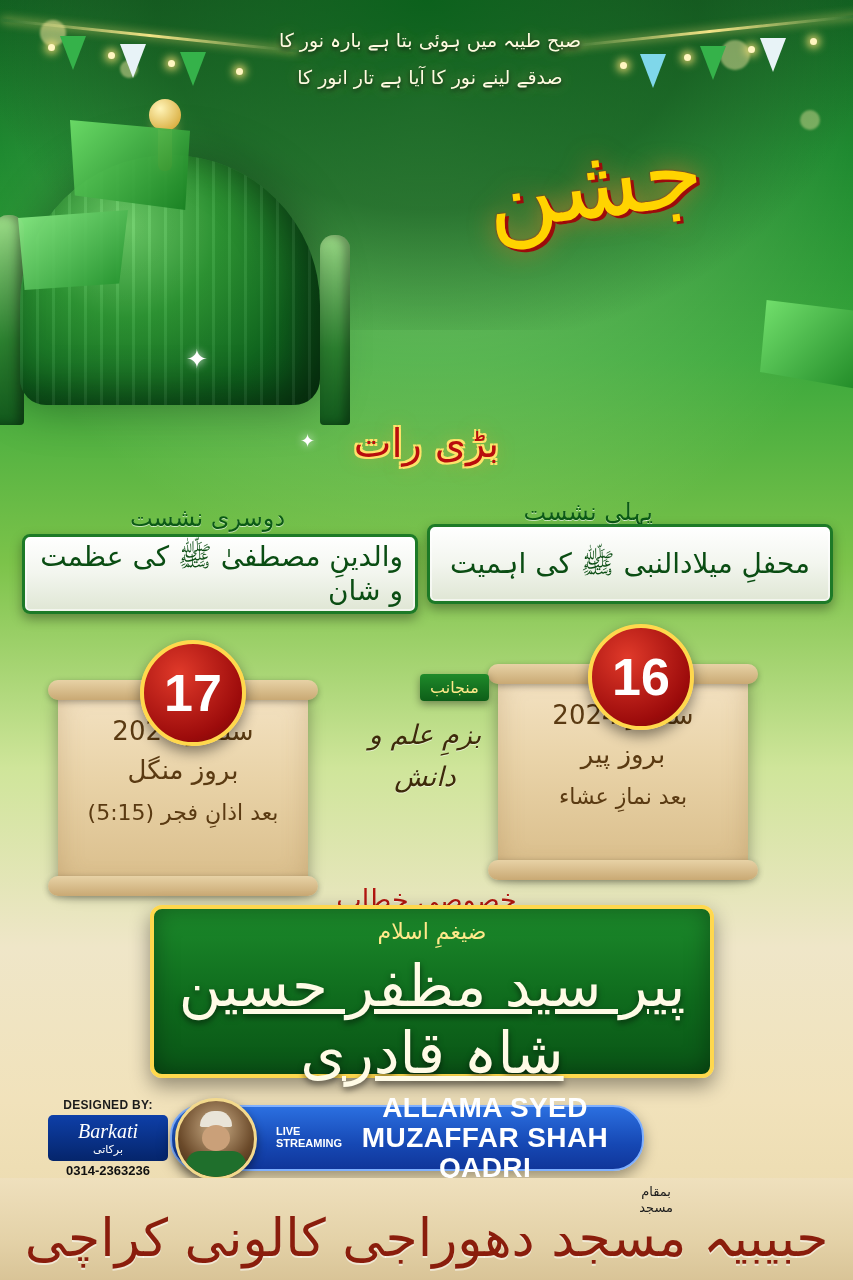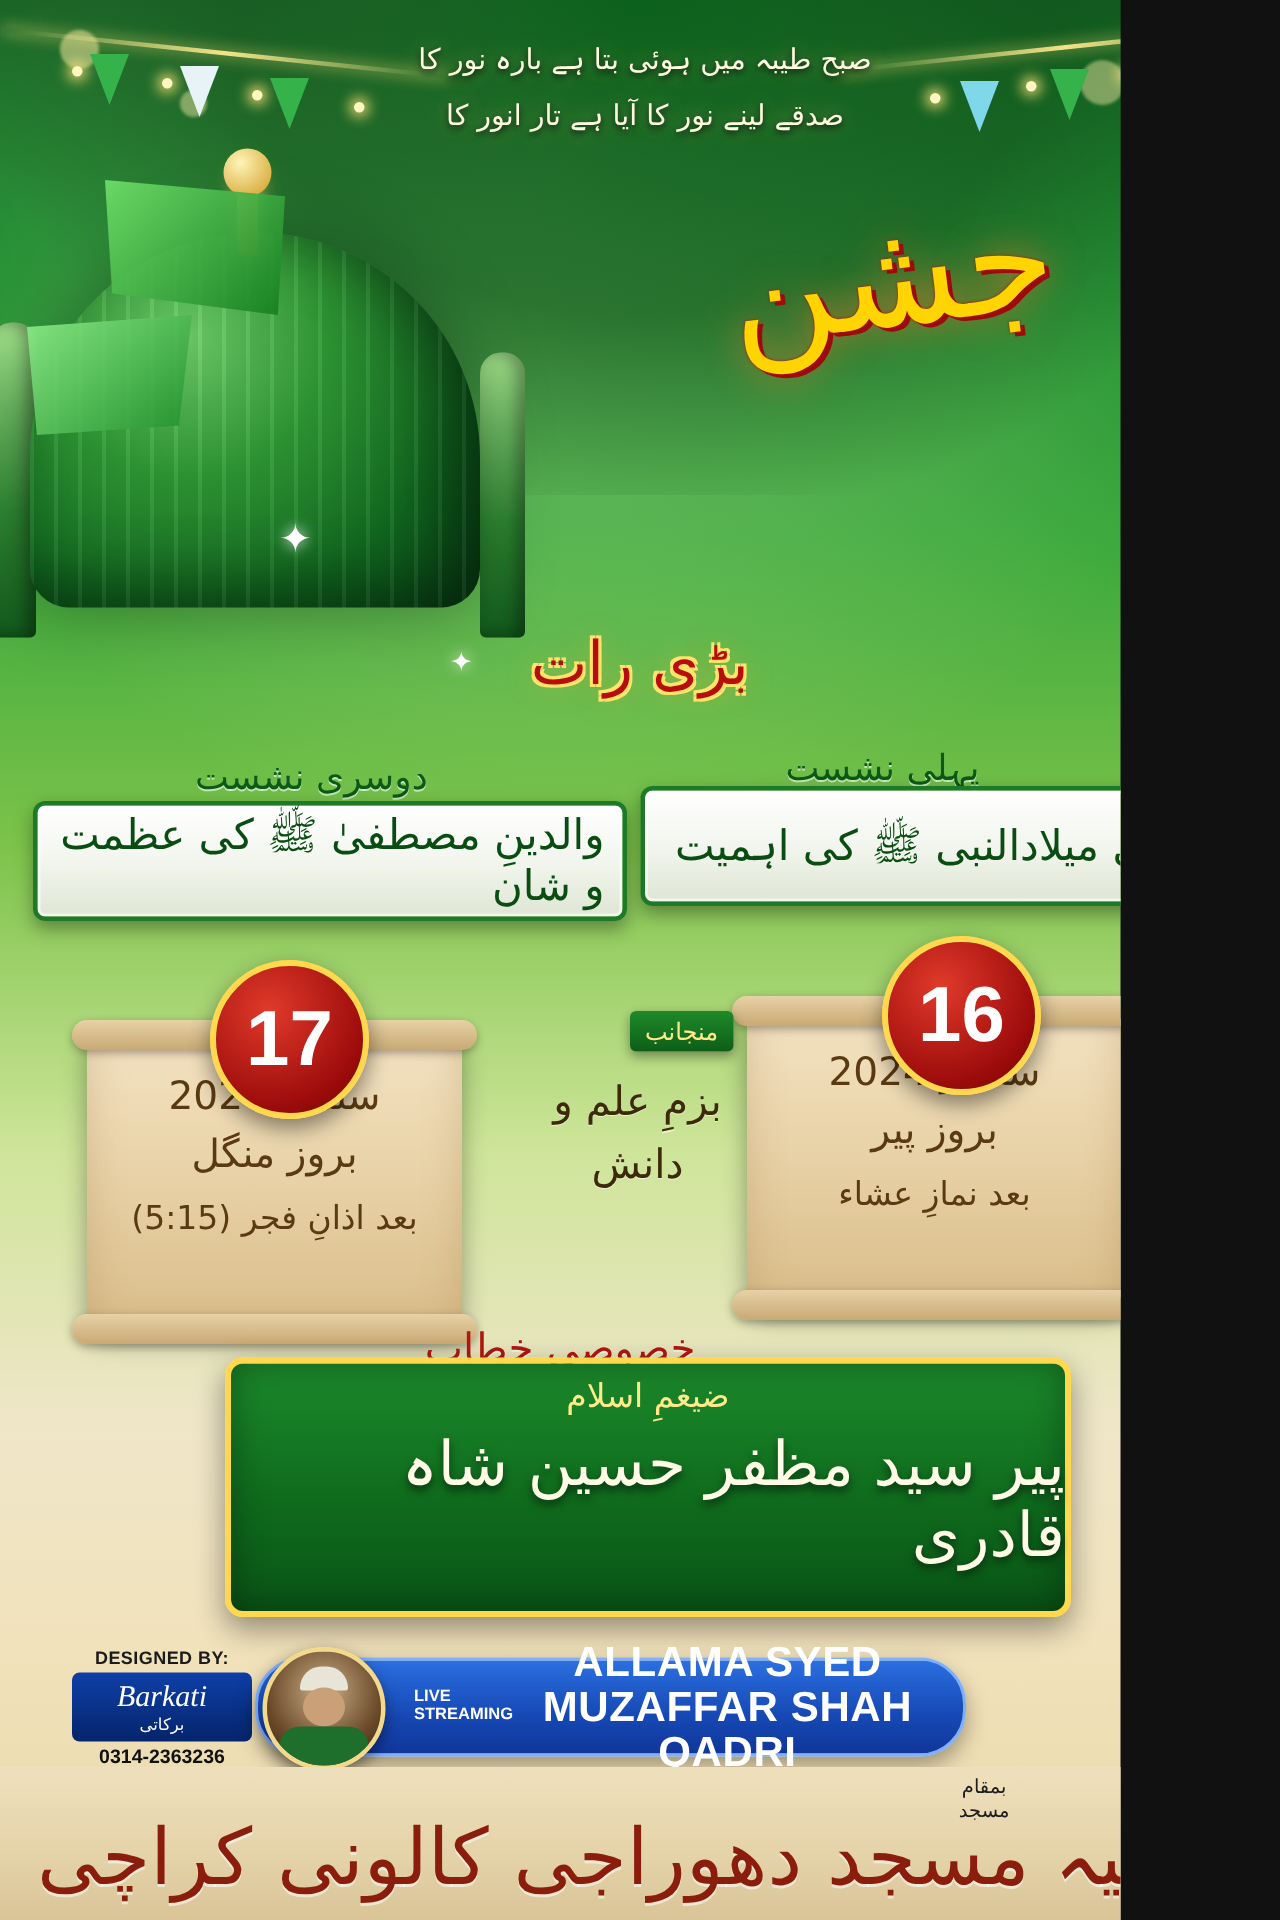--- a/index.html
+++ b/index.html
@@ -1,18 +1,18 @@
 <!DOCTYPE html>
 <html><head>
 <meta charset="utf-8">
 <style>
   html,body{margin:0;padding:0;background:#111;}
   body{font-family:"Liberation Sans", sans-serif;}
   .poster{
-    position:relative;width:747px;height:1280px;overflow:hidden;
+    position:relative;width:853px;height:1280px;overflow:hidden;
     background:
       radial-gradient(circle at 50% 8%, rgba(255,255,200,0.35) 0%, rgba(255,255,200,0) 38%),
       linear-gradient(180deg,#0d5e1e 0%, #17862b 12%, #3aa83c 28%, #7cc34a 44%, #cfe59a 60%, #efe6c8 74%, #f1e2bb 86%, #e9d7a8 100%);
   }
   
   .top-glow{
     position:absolute;left:0;top:0;width:853px;height:330px;
     background:radial-gradient(ellipse at 50% 0%, rgba(0,90,20,0.85) 0%, rgba(0,70,15,0.55) 45%, rgba(0,60,10,0) 75%);
     pointer-events:none;
   }
@@ -129,22 +129,23 @@
   .speaker-panel{
     position:absolute;left:150px;top:905px;width:556px;height:165px;border-radius:12px;
     background:linear-gradient(180deg,#1c8a2b 0%,#0f6b1d 55%,#0a5516 100%);
     border:4px solid #ffd84d;
     box-shadow:0 8px 20px rgba(0,0,0,.4), inset 0 0 24px rgba(0,0,0,.35);
   }
   .speaker-small{
     position:absolute;left:0;right:0;top:10px;text-align:center;color:#ffe98a;font-size:22px;
   }
   .speaker-name{
-    position:absolute;left:0;right:0;top:44px;color:#fffbe6;font-size:41px;line-height:1.15;
+    position:absolute;left:0;right:0;top:44px;text-align:center;color:#fffbe6;font-size:58px;line-height:1.15;
     text-shadow:0 3px 6px rgba(0,0,0,.55);
+    text-decoration:underline;
   }
   
   .designed{
     position:absolute;left:48px;top:1098px;width:120px;text-align:center;
   }
   .designed .dlabel{font-size:12px;font-weight:bold;color:#1b1b1b;letter-spacing:.3px;}
   .designed .dbox{
     margin-top:3px;background:linear-gradient(180deg,#0e3fa8,#05256b);border-radius:5px;padding:5px 2px;color:#fff;
   }
   .designed .dbrand{font-family:"Liberation Serif", serif;font-style:italic;font-size:20px;}
@@ -271,21 +272,21 @@
   <div class="scroll" style="left:58px;top:688px;">
     <div class="scroll-text urdu">
       <div>ستمبر 2024</div>
       <div>بروز منگل</div>
       <div style="font-size:22px;margin-top:6px;">بعد اذانِ فجر (5:15)</div>
     </div>
   </div>
   <div class="datecircle" style="left:140px;top:640px;">17</div>
 
   <div class="greentag urdu" style="left:420px;top:674px;">منجانب</div>
-  <div class="mid-text urdu" style="left:340px;top:714px;width:170px;">بزمِ علم و دانش</div>
+  <div class="mid-text urdu" style="left:340px;top:714px;width:170px;font-style:italic;">بزمِ علم و دانش</div>
 
   <div class="khas urdu">خصوصی خطاب</div>
   <div class="speaker-panel">
     <div class="speaker-small urdu">ضیغمِ اسلام</div>
     <div class="speaker-name urdu">پیر سید مظفر حسین شاہ قادری</div>
   </div>
 
   <div class="designed">
     <div class="dlabel">DESIGNED BY:</div>
     <div class="dbox">

